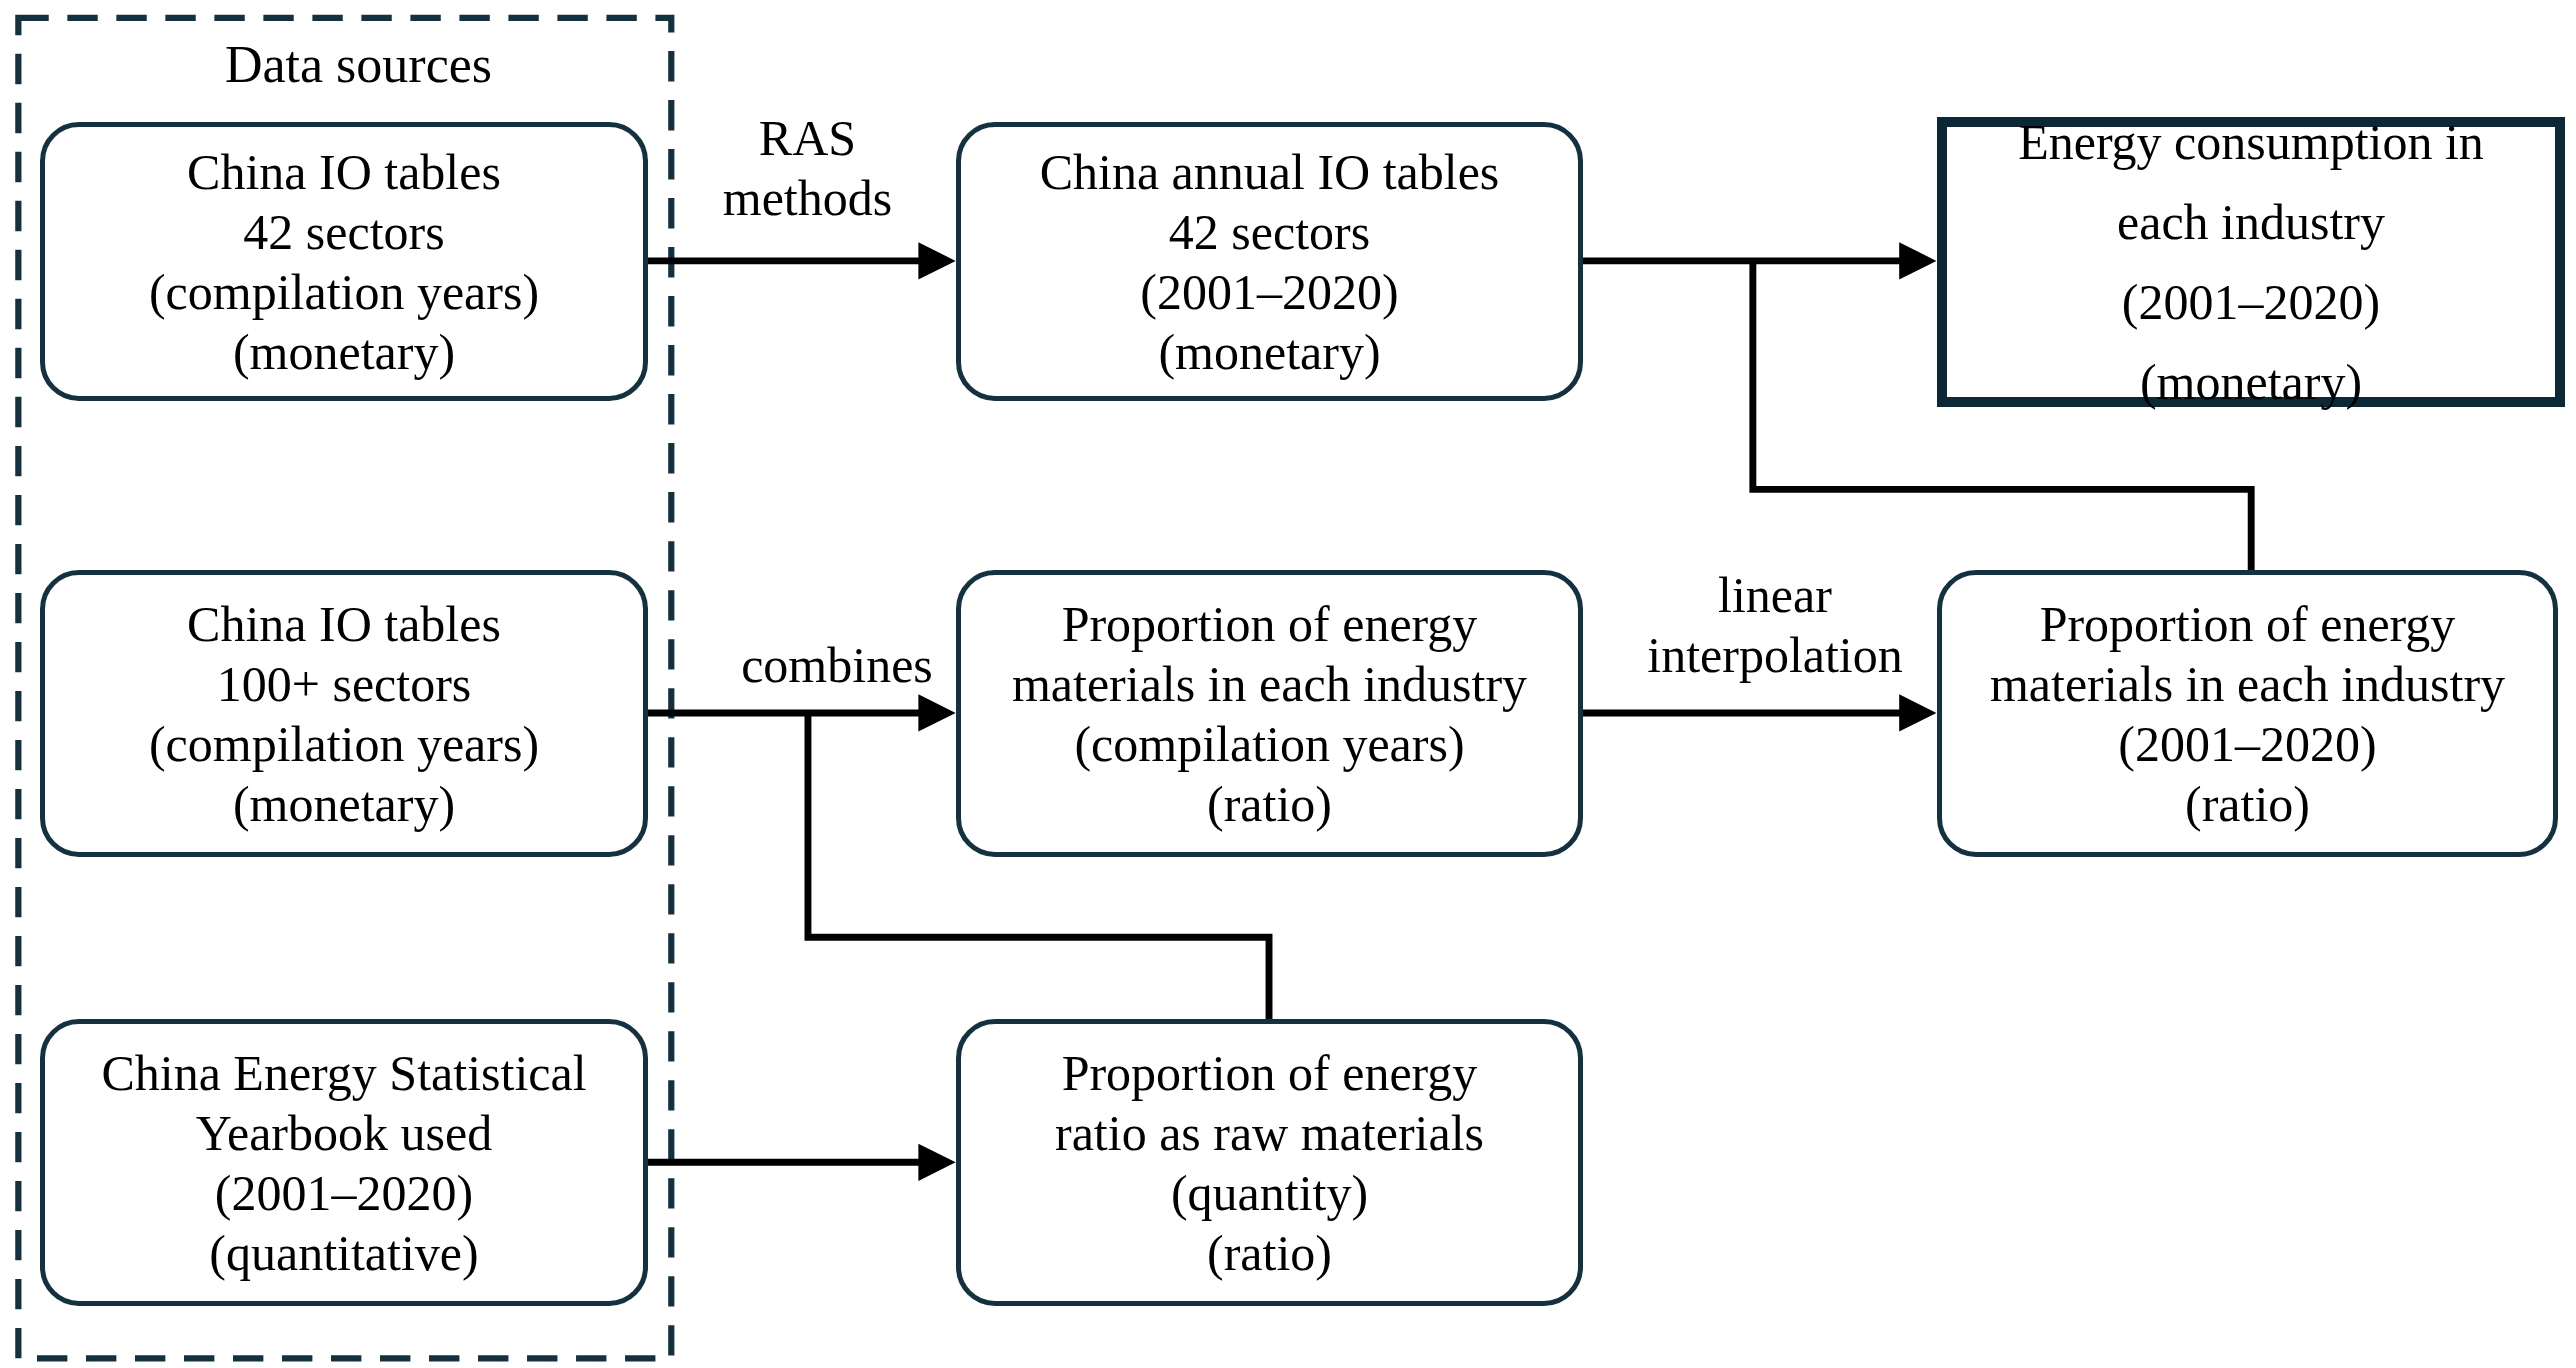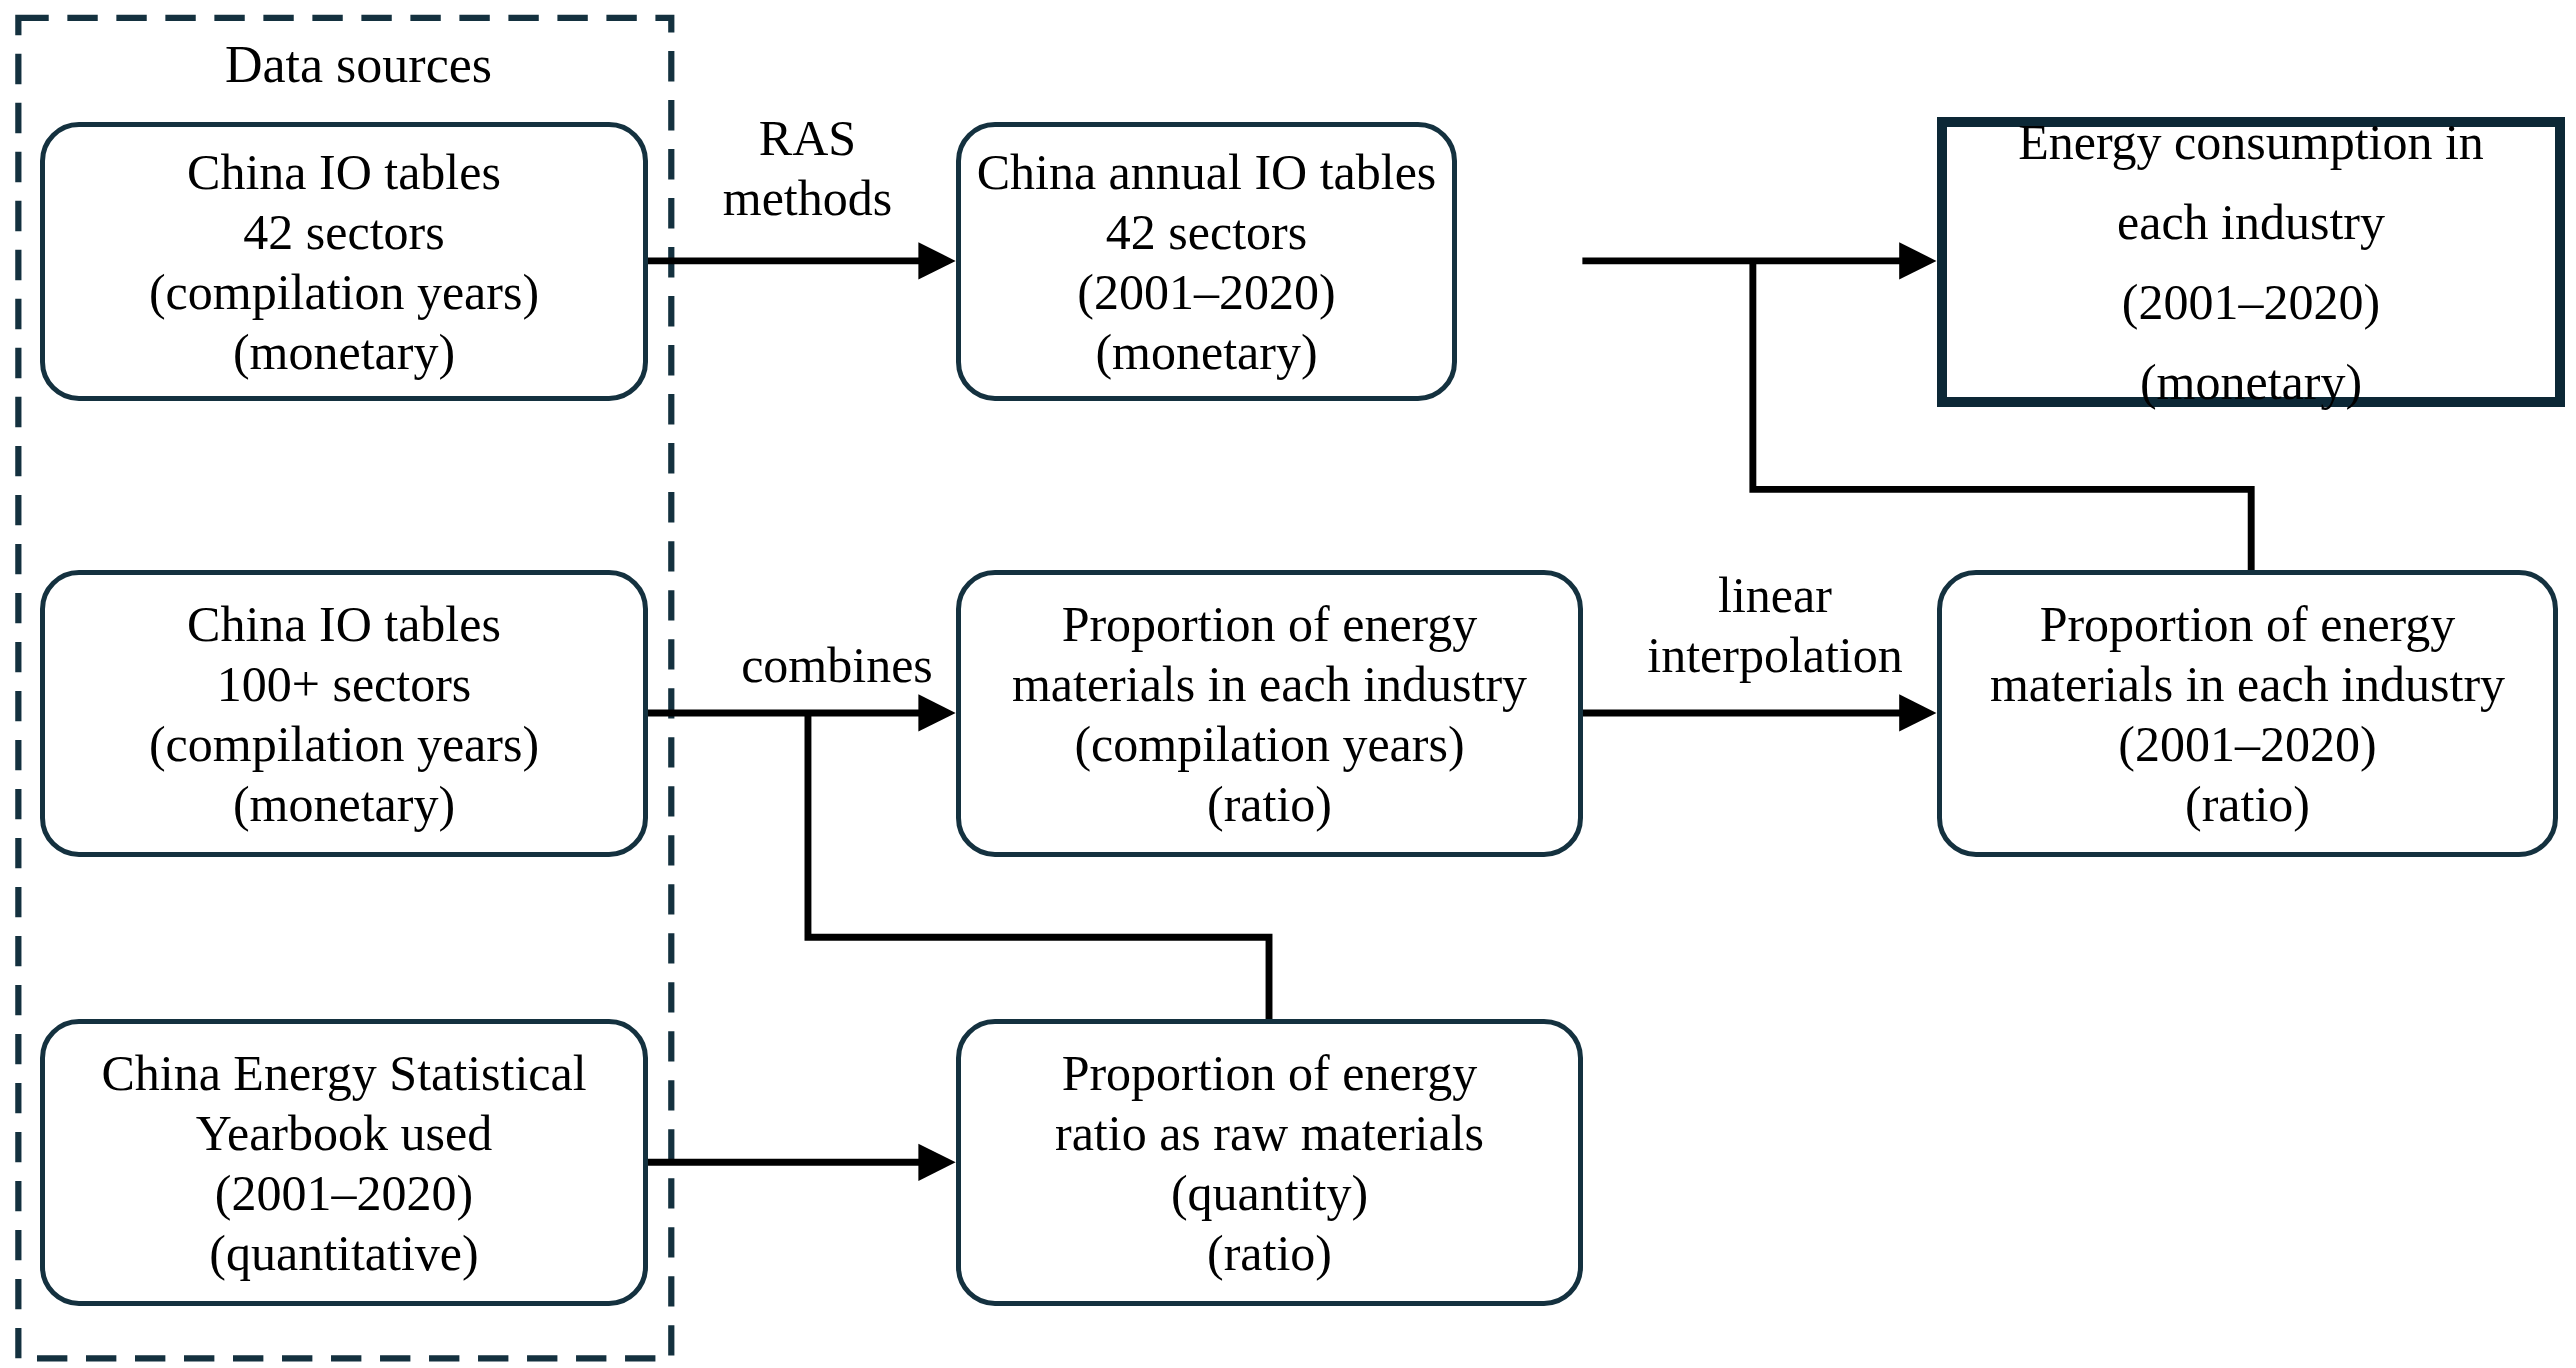--- a/index.html
+++ b/index.html
@@ -109,21 +109,21 @@
     <div class="ln">(monetary)</div>
   </div>
 
   <div class="node rounded" style="left:40px; top:1019px; width:608px; height:287px;">
     <div class="ln">China Energy Statistical</div>
     <div class="ln">Yearbook used</div>
     <div class="ln">(2001–2020)</div>
     <div class="ln">(quantitative)</div>
   </div>
 
-  <div class="node rounded" style="left:956px; top:122px; width:501px; height:279px;">
+  <div class="node rounded" style="left:956px; top:122px; width:627px; height:279px;">
     <div class="ln">China annual IO tables</div>
     <div class="ln">42 sectors</div>
     <div class="ln">(2001–2020)</div>
     <div class="ln">(monetary)</div>
   </div>
 
   <div class="node rounded" style="left:956px; top:570px; width:627px; height:287px;">
     <div class="ln">Proportion of energy</div>
     <div class="ln">materials in each industry</div>
     <div class="ln">(compilation years)</div>

